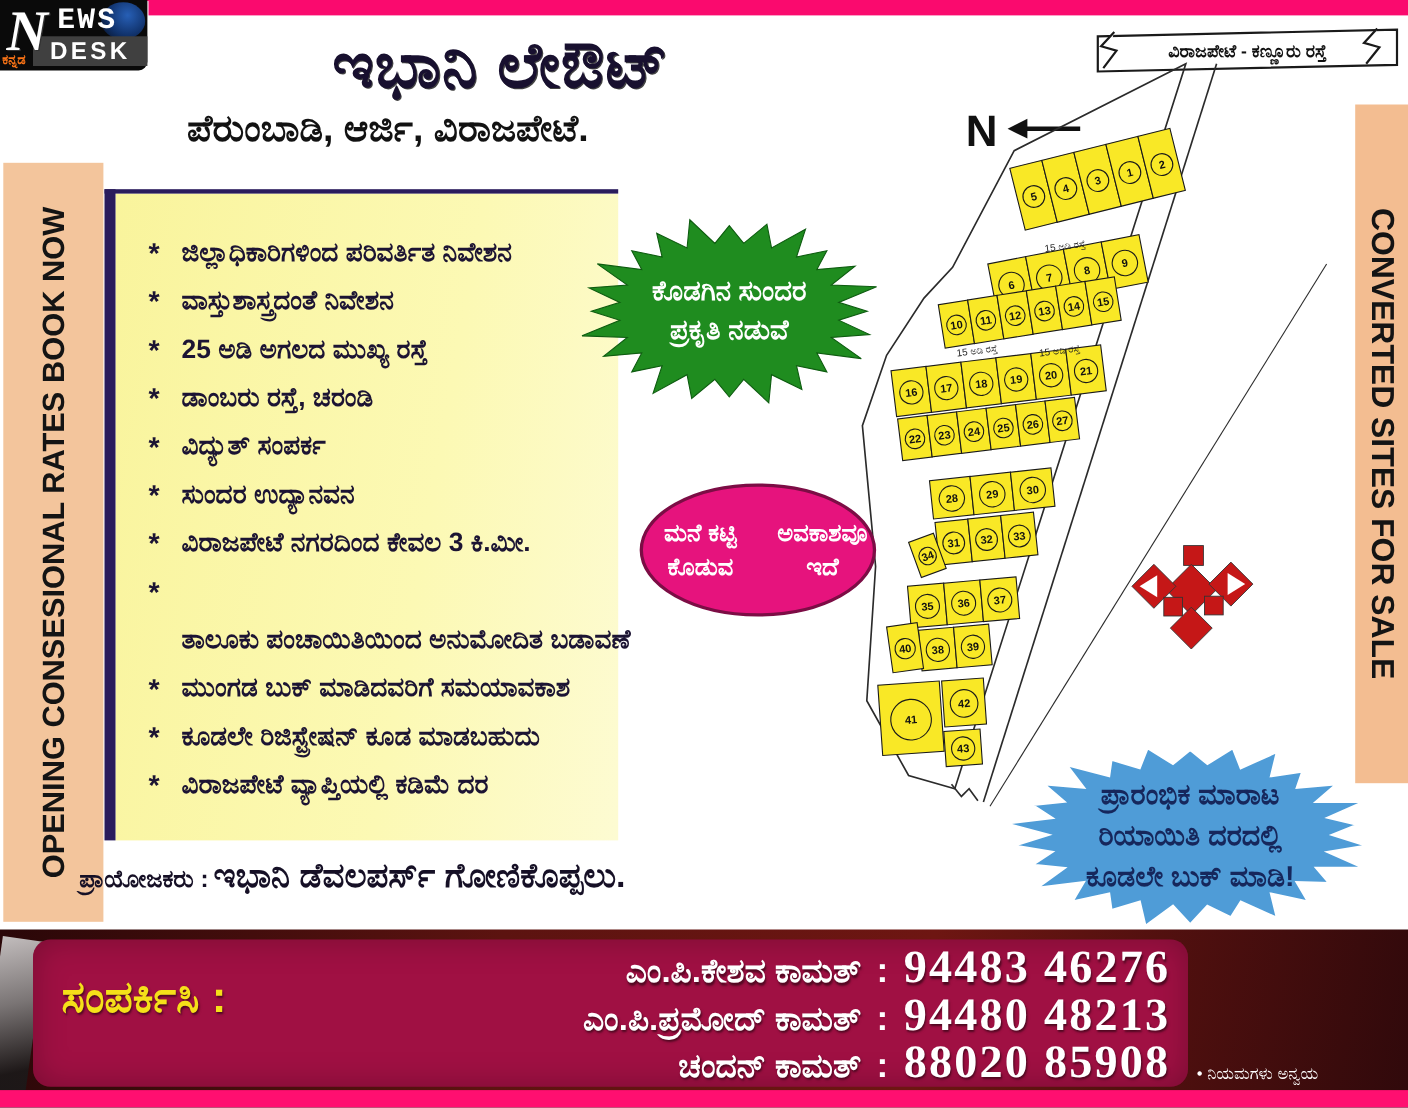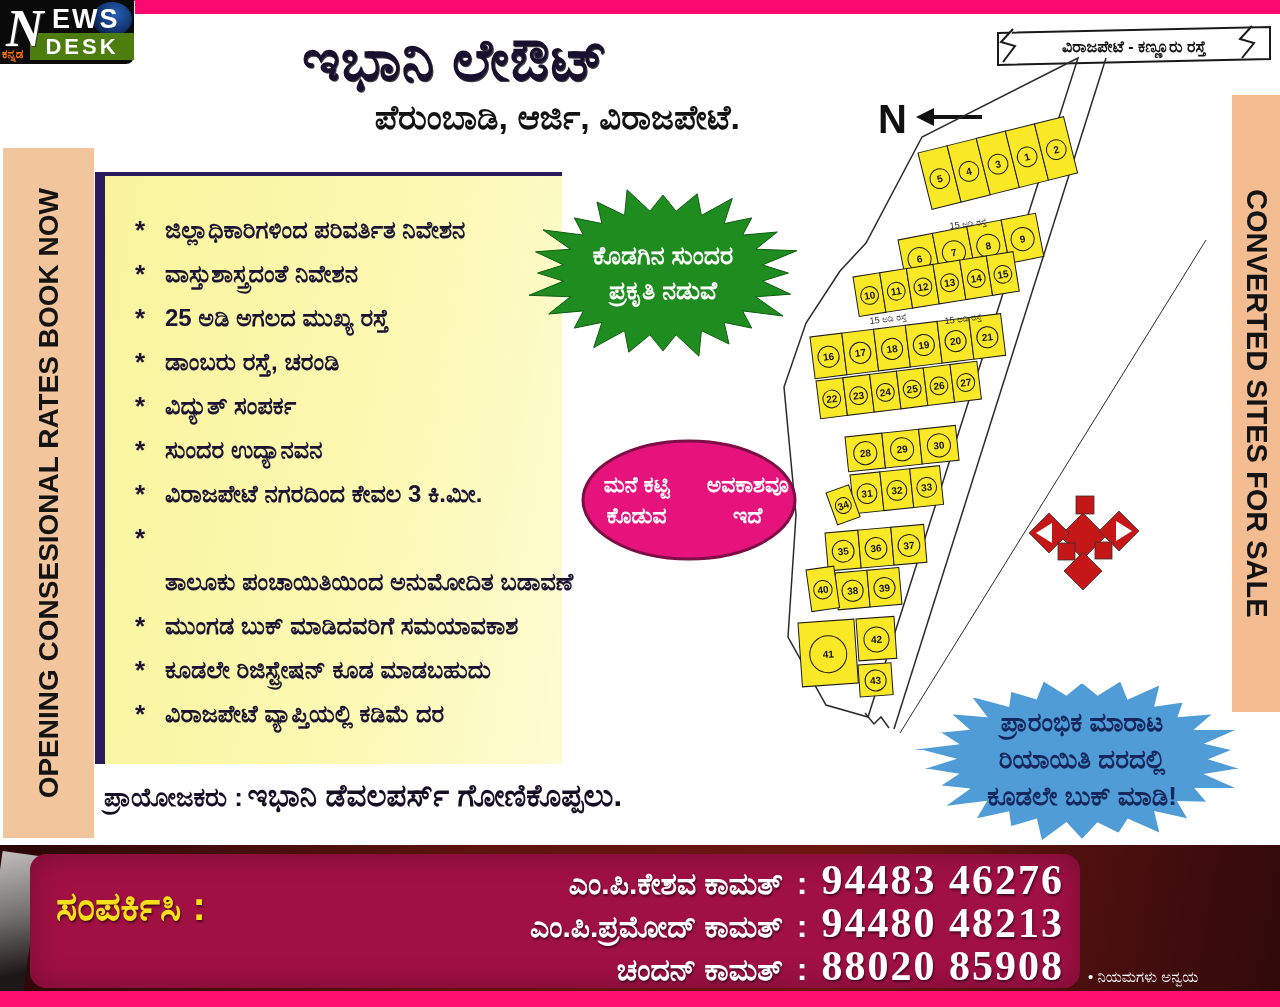--- a/index.html
+++ b/index.html
@@ -9,30 +9,30 @@
   .strip-top{position:absolute;left:0;top:0;width:1280px;height:14px;background:#fa0a6e;}
   .strip-bottom{position:absolute;left:0;bottom:0;width:1280px;height:16px;background:#ff0f70;z-index:6;}
 
   
   .logo{position:absolute;left:0;top:0;width:134px;height:64px;background:#0a0a0a;z-index:5;
         border-bottom-right-radius:8px;box-shadow:1px 1px 0 #fff;}
   .logo .earth{position:absolute;right:2px;top:2px;width:40px;height:34px;border-radius:50%;
         background:radial-gradient(circle at 60% 35%, #2c6ed4 0%, #123a7e 55%, #050d20 100%);opacity:.85;}
   .logo .big-n{position:absolute;left:6px;top:0px;color:#fff;font-family:"Liberation Serif",serif;
         font-style:italic;font-weight:bold;font-size:52px;line-height:58px;z-index:2;text-shadow:1px 1px 0 #333;}
-  .logo .ews{position:absolute;left:52px;top:4px;color:#fff;font-weight:bold;font-size:27px;letter-spacing:2px;z-index:2;}
-  .logo .desk-box{position:absolute;left:30px;top:33px;width:104px;height:27px;background:#4d7c0f;z-index:1;
+  .logo .ews{position:absolute;left:52px;top:4px;color:#fff;font-weight:bold;font-size:27px;letter-spacing:2px;z-index:2;font-family:Liberation Mono, monospace;}
+  .logo .desk-box{position:absolute;left:30px;top:33px;width:104px;height:27px;background:#404040;z-index:1;
         display:flex;align-items:center;justify-content:center;}
   .logo .desk{color:#fff;font-weight:bold;font-size:22px;letter-spacing:3px;}
   .logo .lang{position:absolute;left:2px;bottom:3px;color:#f97316;font-size:12px;font-weight:bold;z-index:3;}
 
   
   .title{position:absolute;left:170px;top:26px;width:570px;text-align:center;
          font-size:58px;font-weight:bold;color:#18102f;letter-spacing:1px;text-shadow:1px 1px 0 #444;}
-  .subtitle{position:absolute;left:170px;top:98px;width:570px;text-align:right;
+  .subtitle{position:absolute;left:170px;top:98px;width:570px;text-align:left;
          font-size:34px;font-weight:bold;color:#121212;}
 
   
   .vstrip{position:absolute;background:#f3c59c;display:flex;align-items:center;justify-content:center;}
   .vstrip-left{left:3px;top:148px;width:91px;height:690px;}
   .vstrip-right{left:1232px;top:95px;width:48px;height:617px;background:#f3bd91;}
   .vtext{color:#141414;font-weight:bold;white-space:nowrap;}
   .vtext-up{writing-mode:vertical-rl;transform:rotate(180deg);font-size:28px;}
   .vtext-down{writing-mode:vertical-rl;font-size:29px;}
 
@@ -40,35 +40,35 @@
   .features-box{position:absolute;left:95px;top:172px;width:467px;height:592px;
         background:linear-gradient(100deg,#f9f49c 0%,#fcf9b4 60%,#fdfbd2 100%);
         border-left:10px solid #2a1c5c;border-top:4px solid #2a1c5c;box-sizing:border-box;}
   .features-list{list-style:none;margin:0;padding:32px 10px 0 30px;}
   .features-list li{display:flex;align-items:flex-start;font-size:24px;font-weight:bold;
         color:#1c1433;line-height:44px;white-space:nowrap;}
   .features-list li .ast{width:30px;flex:0 0 30px;font-size:26px;}
   .features-list li.cont{padding-left:30px;}
 
   
-  .green-burst{position:absolute;left:523px;top:185px;width:280px;height:176px;z-index:3;}
+  .green-burst{position:absolute;left:523px;top:195px;width:280px;height:176px;z-index:3;}
   .green-burst .btext{position:absolute;inset:0;display:flex;flex-direction:column;align-items:center;
         justify-content:center;color:#fff;font-size:25px;font-weight:bold;line-height:35px;text-align:center;}
   
   .pink-oval{position:absolute;left:578px;top:436px;width:222px;height:128px;z-index:3;}
   .pink-oval .btext{position:absolute;inset:0;display:flex;flex-direction:row;align-items:center;
         justify-content:center;color:#fff;font-size:22px;font-weight:bold;line-height:31px;text-align:center;}
   
   .blue-burst{position:absolute;left:910px;top:670px;width:344px;height:178px;z-index:4;}
   .blue-burst .btext{position:absolute;inset:0;display:flex;flex-direction:column;align-items:center;
         justify-content:center;color:#16275c;font-size:26px;font-weight:bold;line-height:37px;text-align:right;}
 
   
   .sponsor{position:absolute;left:72px;top:778px;white-space:nowrap;color:#161026;}
-  .sponsor .sp-label{font-size:26px;font-weight:600;margin-left:32px;}
+  .sponsor .sp-label{font-size:22px;font-weight:600;}
   .sponsor .sp-name{font-size:31px;font-weight:bold;}
 
   
   #map-wrap{position:absolute;left:770px;top:25px;width:510px;height:715px;z-index:2;}
   .map-line{stroke:#2b2b2b;fill:none;}
   .plot-cell{fill:#f9e826;stroke:#1a1a1a;stroke-width:1;}
   .plot-circle{fill:none;stroke:#1a1a1a;stroke-width:1;}
   .plot-num{font-size:10px;font-weight:bold;fill:#111;font-family:"Liberation Sans",sans-serif;}
   .road-label{font-size:9px;fill:#222;font-family:"Liberation Sans",sans-serif;}
   .banner-text{font-size:16px;font-weight:bold;fill:#111;font-family:"Liberation Sans",sans-serif;}

